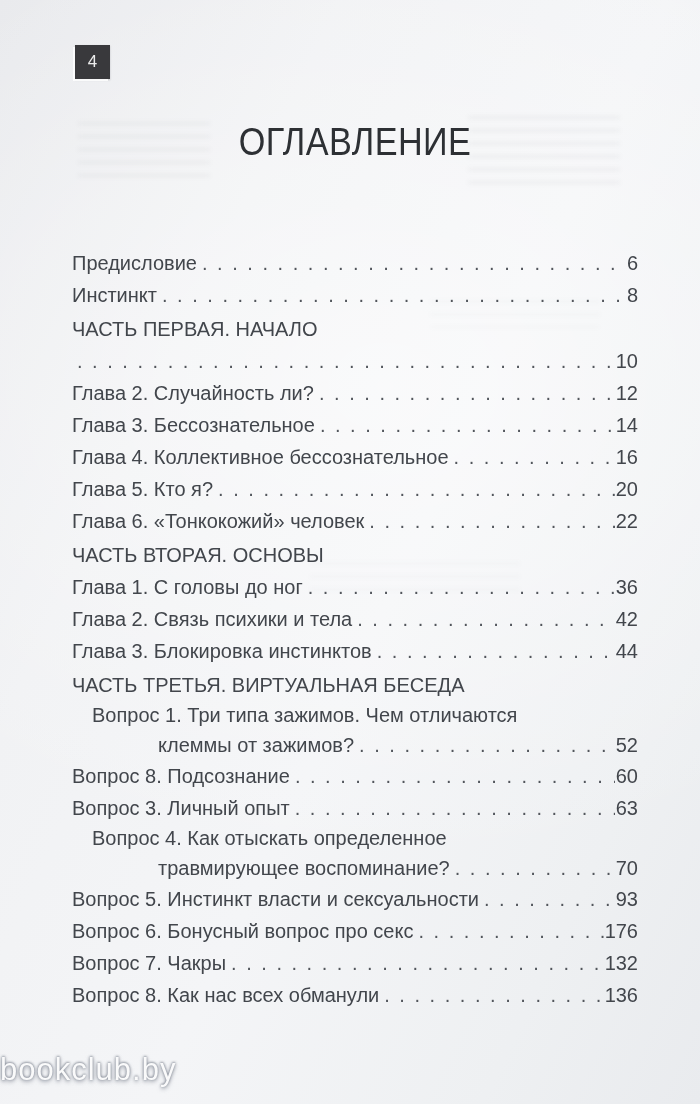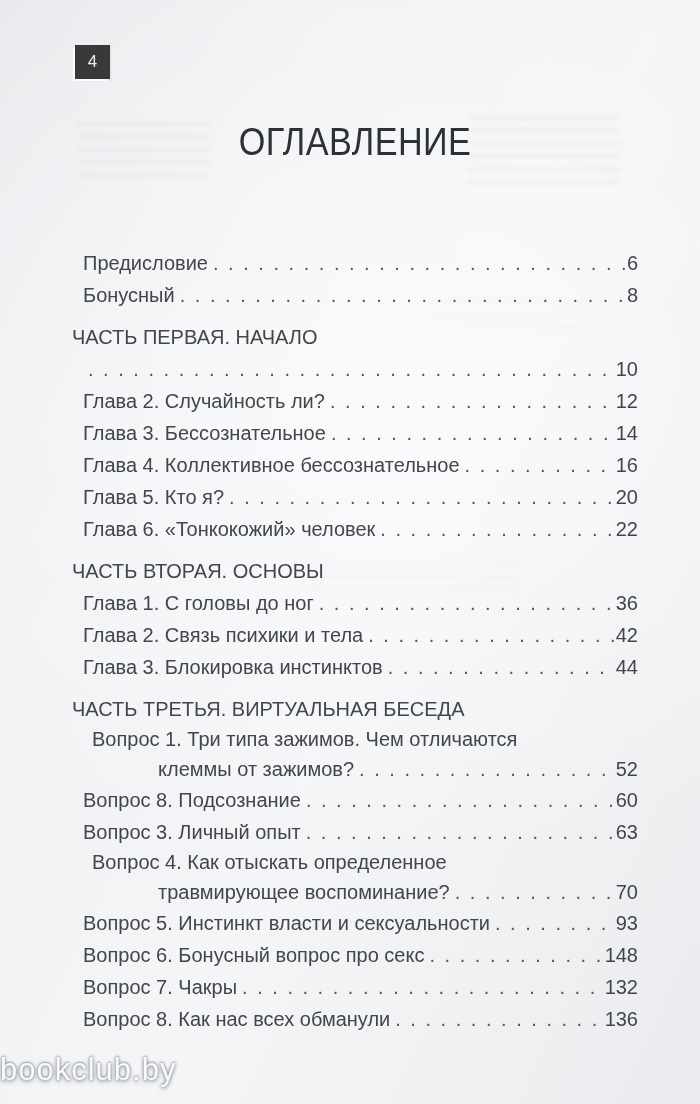--- a/index.html
+++ b/index.html
@@ -67,40 +67,39 @@
     top: 247px;
     width: 566px;
     font-size: 20px;
     color: #42464c;
   }
   .toc-row {
     display: flex;
     align-items: center;
     height: 32px;
     line-height: 32px;
-    margin-left: 11px;
   }
   .toc-row .label { white-space: nowrap; }
   .leader {
     flex: 1 1 auto;
     overflow: hidden;
     white-space: nowrap;
     margin: 0 1px 0 5px;
     color: #52565c;
   }
   .leader::after {
     content: ". . . . . . . . . . . . . . . . . . . . . . . . . . . . . . . . . . . . . . . . . . . . . . . . . . . . . . . . . . . . ";
     letter-spacing: 2px;
   }
   .pnum { white-space: nowrap; }
 
   .toc-section {
     height: 32px;
     line-height: 32px;
-    margin-top: 10px;
+    margin-top: 2px;
     white-space: nowrap;
   }
 
   .toc-row-l1 {
     height: 29px;
     line-height: 29px;
     white-space: nowrap;
     margin-left: 20px;
   }
   .toc-row-l2 {
@@ -144,21 +143,21 @@
 
   <div class="toc">
 
     <div class="toc-row">
       <span class="label">Предисловие</span>
       <span class="leader"></span>
       <span class="pnum">6</span>
     </div>
 
     <div class="toc-row">
-      <span class="label">Бонусный</span>
+      <span class="label">Инстинкт</span>
       <span class="leader"></span>
       <span class="pnum">8</span>
     </div>
 
     <div class="toc-section">ЧАСТЬ ПЕРВАЯ. НАЧАЛО</div>
 
     <div class="toc-row">
       <span class="leader"></span>
       <span class="pnum">10</span>
     </div>
@@ -247,21 +246,21 @@
 
     <div class="toc-row">
       <span class="label">Вопрос 5. Инстинкт власти и сексуальности</span>
       <span class="leader"></span>
       <span class="pnum">93</span>
     </div>
 
     <div class="toc-row">
       <span class="label">Вопрос 6. Бонусный вопрос про секс</span>
       <span class="leader"></span>
-      <span class="pnum">148</span>
+      <span class="pnum">176</span>
     </div>
 
     <div class="toc-row">
       <span class="label">Вопрос 7. Чакры</span>
       <span class="leader"></span>
       <span class="pnum">132</span>
     </div>
 
     <div class="toc-row">
       <span class="label">Вопрос 8. Как нас всех обманули</span>

